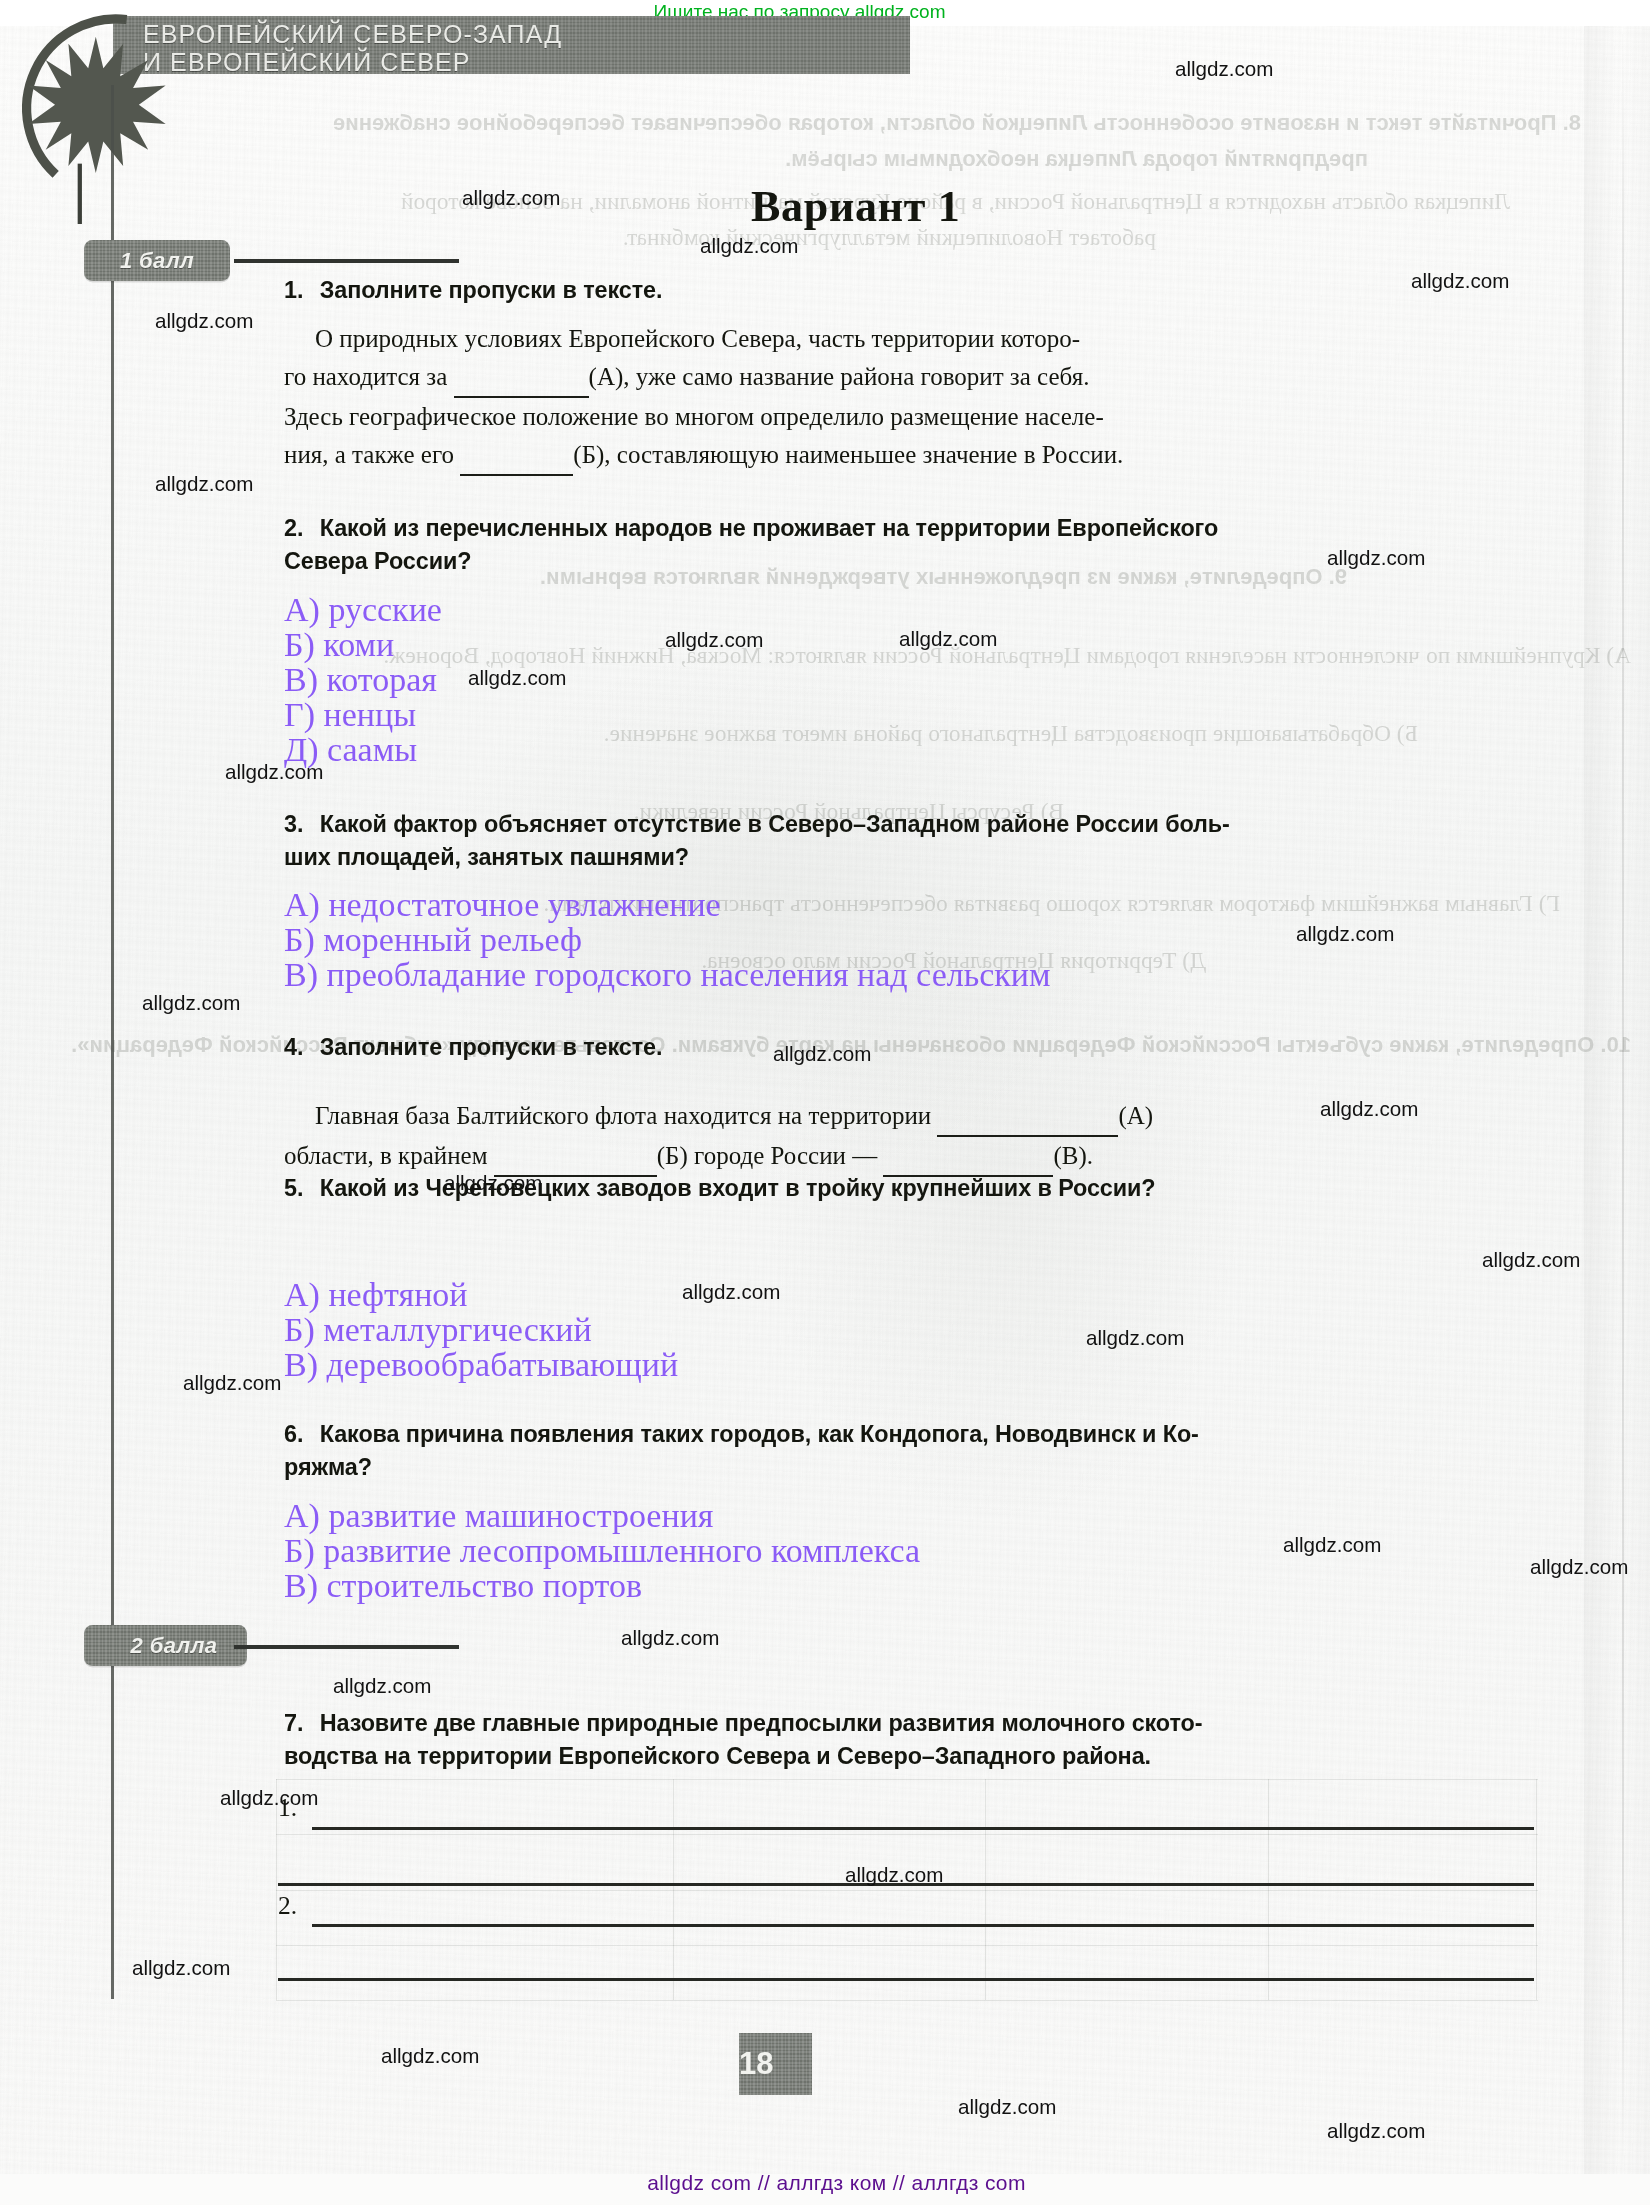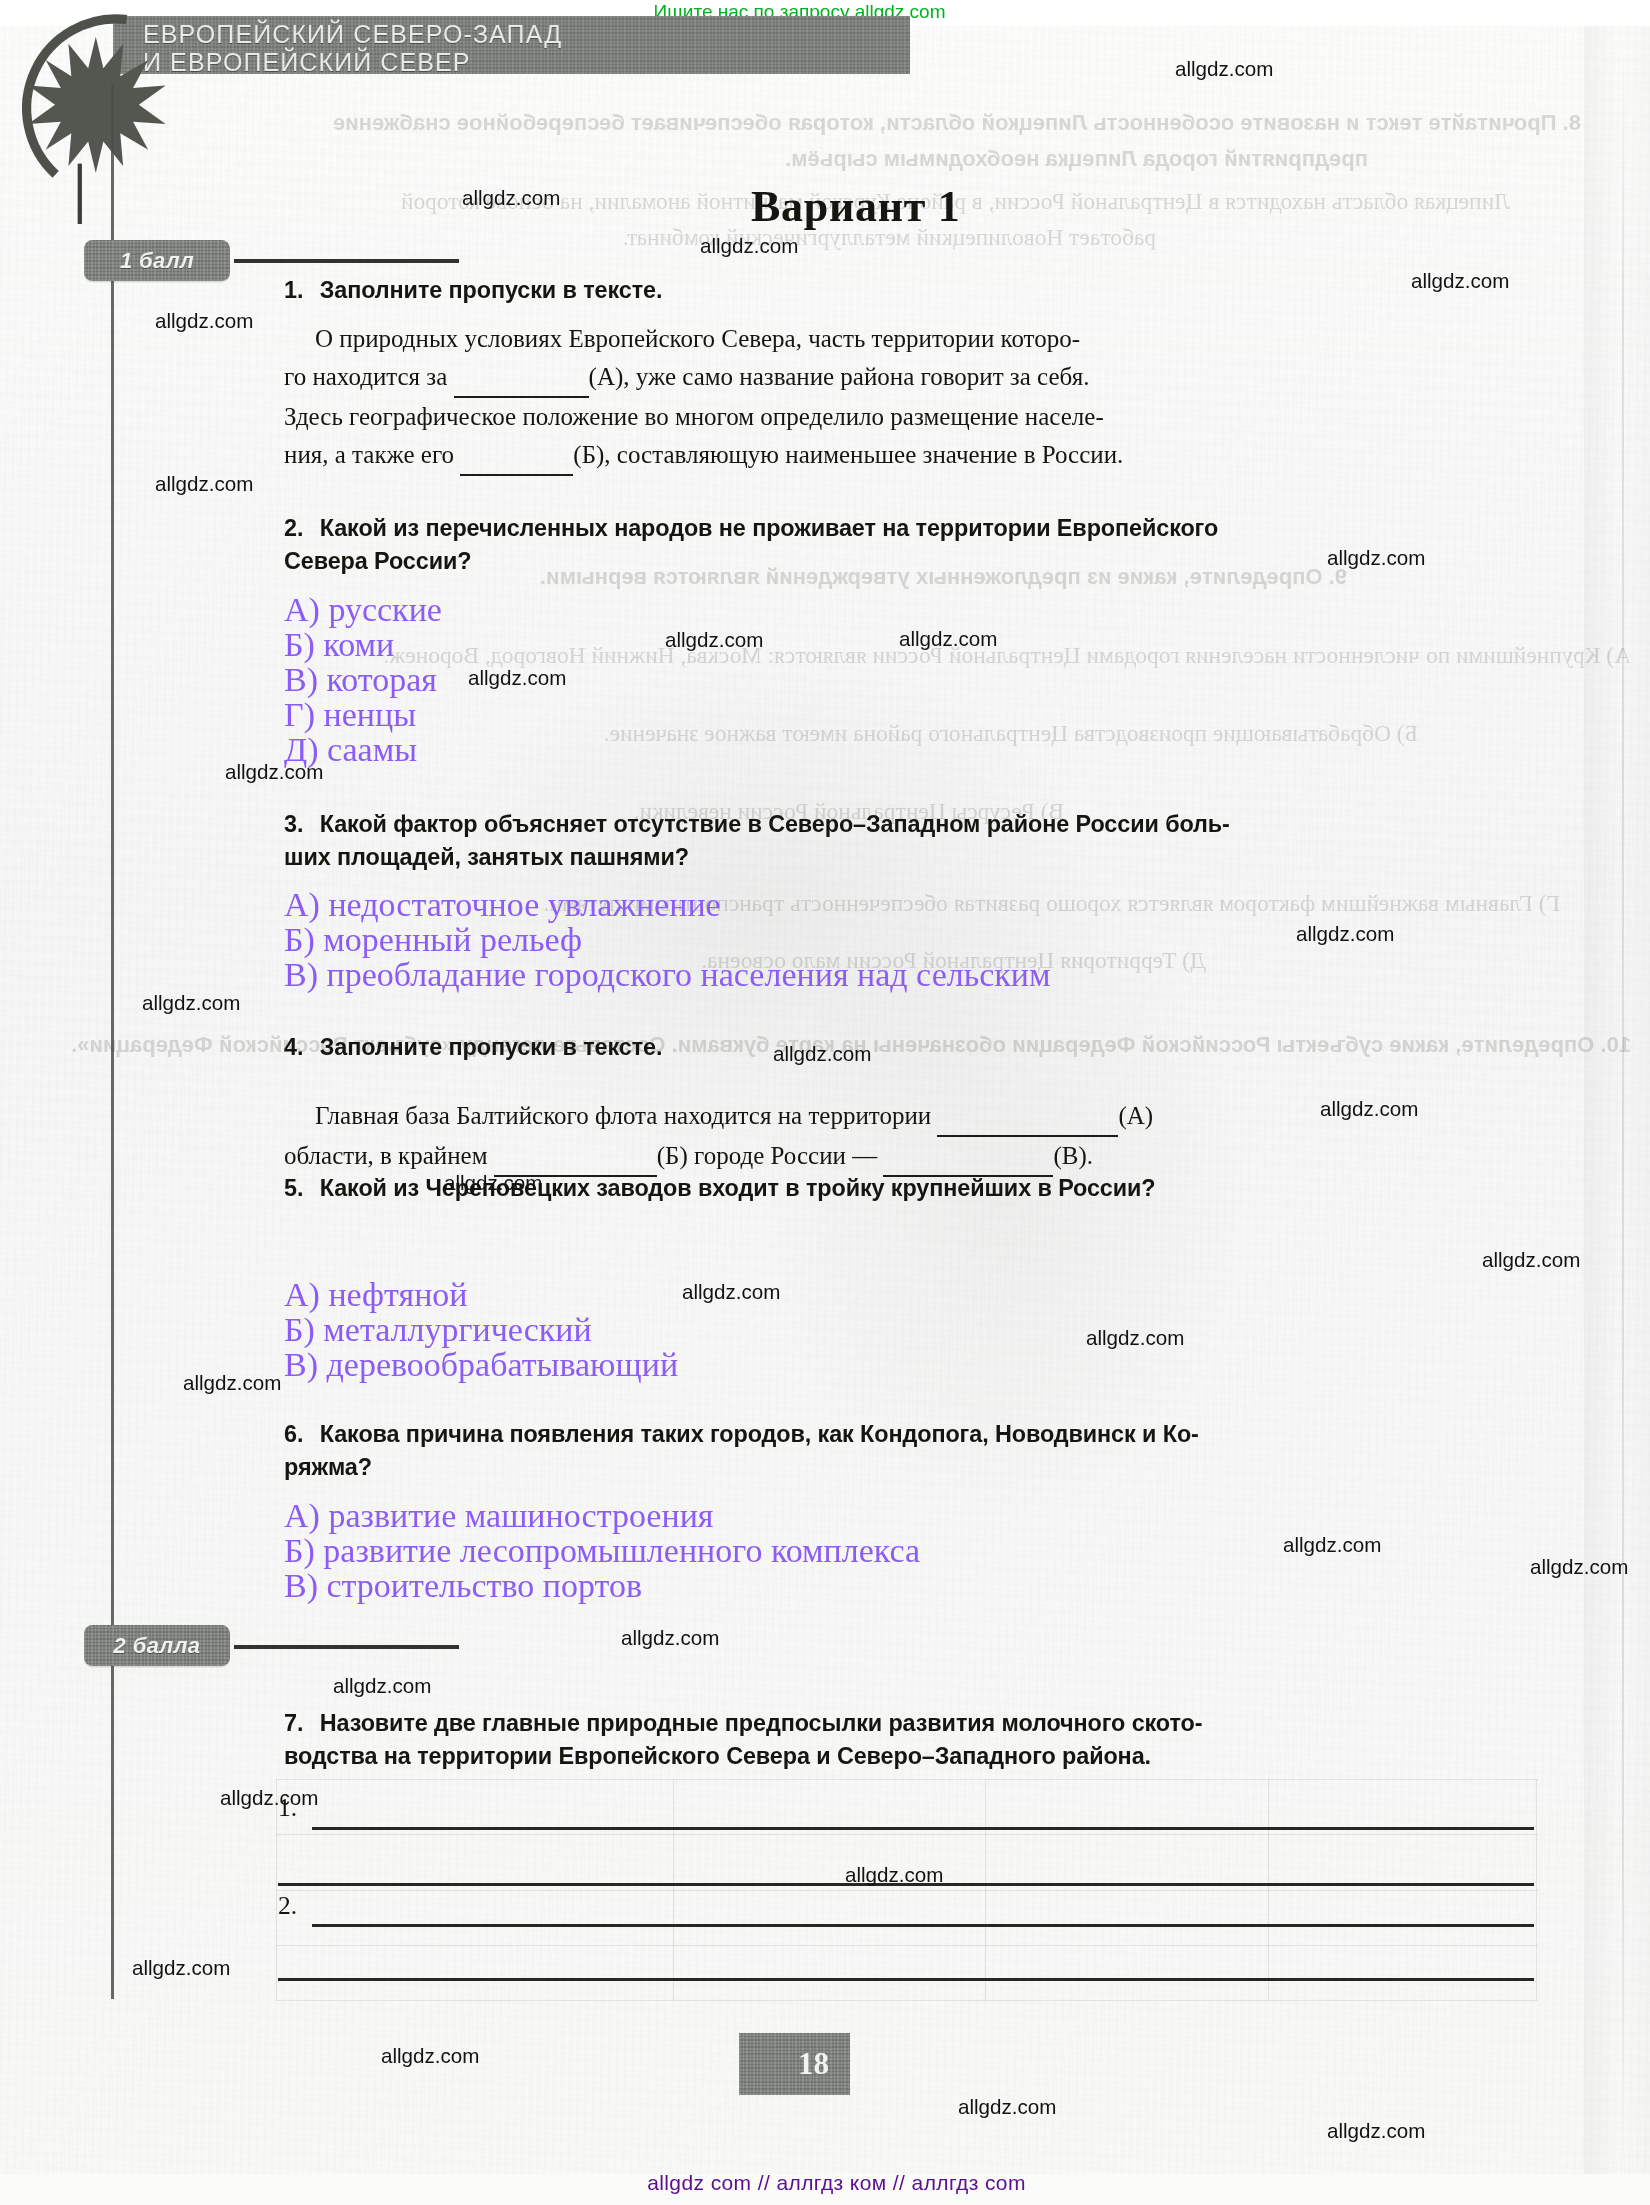--- a/index.html
+++ b/index.html
@@ -166,21 +166,21 @@
     box-shadow: 0 1.4px 0 rgba(0,0,0,.12);
   }
   .badge-dither {
     position:absolute; inset:0; border-radius:8.5px;
     background-image:
       repeating-linear-gradient(0deg, rgba(255,255,255,0.12) 0 0.7px, rgba(0,0,0,0) 0.7px 1.4px),
       repeating-linear-gradient(90deg, rgba(255,255,255,0.12) 0 0.7px, rgba(0,0,0,0) 0.7px 1.4px);
   }
   .badge span { position: relative; z-index: 2; }
   .badge-1 { left: 84px; top: 240px; width: 146px; }
-  .badge-2 { left: 84px; top: 1625px; width: 146px; }
+  .badge-2 { left: 84px; top: 1625px; width: 146px; padding-left: 17px; }
   .badge-rule {
     position: absolute;
     height: 4.3px;
     background: #30332f;
   }
   .badge-rule-1 { left: 234px; top: 259px; width: 225px; }
   .badge-rule-2 { left: 234px; top: 1645px; width: 225px; }
 
   
   .q {
@@ -263,27 +263,26 @@
     pointer-events: none;
   }
 
   
   .pagebox {
     position: absolute;
     left: 739px; top: 2033px;
     width: 73px; height: 62px;
     background: #6e726c;
     color: #f2f3ef;
-    font-family: Liberation Serif, serif;
+    font-family: Liberation Sans, sans-serif;
     font-weight: bold;
     font-size: 31px;
     display: flex;
     align-items: center;
-    justify-content: center;
-    padding-left: 38px;
+    justify-content: flex-start;
   }
   .pagebox span { position: relative; z-index: 2; }
 
   
   .footer {
     position: absolute;
     left: 0; top: 2171px;
     width: 1651px;
     text-align: center;
     font-family: "Liberation Sans", sans-serif;

